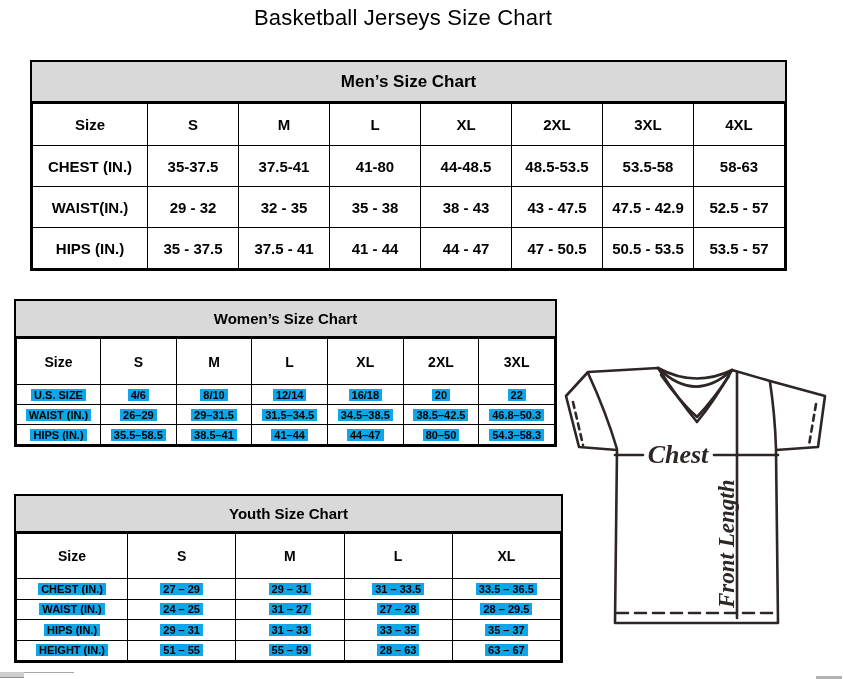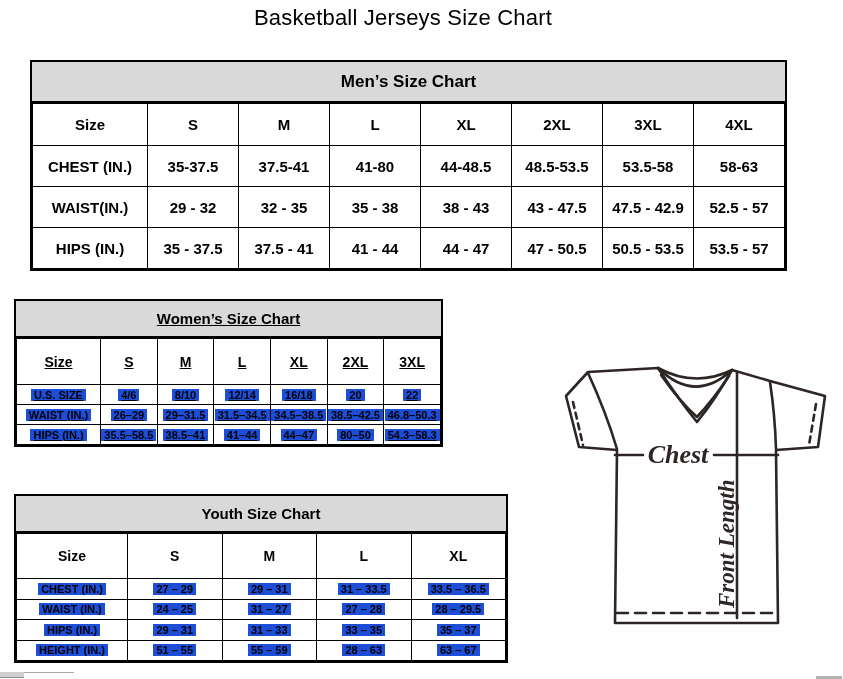--- a/index.html
+++ b/index.html
@@ -24,33 +24,33 @@
     border:1.5px solid #000;text-align:center;vertical-align:middle;
     font-weight:bold;padding:0;
   }
   
   .men{left:6px;top:60px;width:757px;margin-left:24px;}
   .men .band{height:39px;font-size:17px;}
   .men th{height:41px;font-size:15px;}
   .men td{height:40px;font-size:15px;}
   .men th:first-child,.men td:first-child{width:114px;}
   
-  .women{left:14px;top:299px;width:429px;text-decoration:underline;}
+  .women{left:14px;top:299px;width:543px;}
   .women .band{height:35px;font-size:15px;}
   .women th{height:45px;font-size:14px;}
   .women td{height:19px;font-size:11px;}
   .women th:first-child,.women td:first-child{width:83px;}
   
-  .youth{left:14px;top:494px;width:494px;}
+  .youth{left:14px;top:494px;width:549px;}
   .youth .band{height:35px;font-size:15px;}
   .youth th{height:44px;font-size:14px;}
   .youth td{height:19.5px;font-size:11px;}
   .youth th:first-child,.youth td:first-child{width:110px;}
   
-  .hl-vals tbody td span{background:#1d4ed8;padding:0 3px;}
+  .hl-vals tbody td span{background:#0ea5e9;padding:0 3px;}
   
   .jersey{position:absolute;left:560px;top:358px;width:280px;height:270px;}
   .jersey text{
     font-family:"Liberation Serif", serif;
     font-style:italic;font-weight:bold;fill:#2e2525;
   }
   
   .frag-left{position:absolute;left:0;top:672px;width:24px;height:5px;background:#cfcfcf;border-bottom:1px solid #8f8f8f;}
   .frag-line{position:absolute;left:24px;top:672px;width:50px;height:1px;background:#a8a8a8;}
   .frag-right{position:absolute;left:816px;top:676px;width:26px;height:3px;background:#b3b3b3;}

